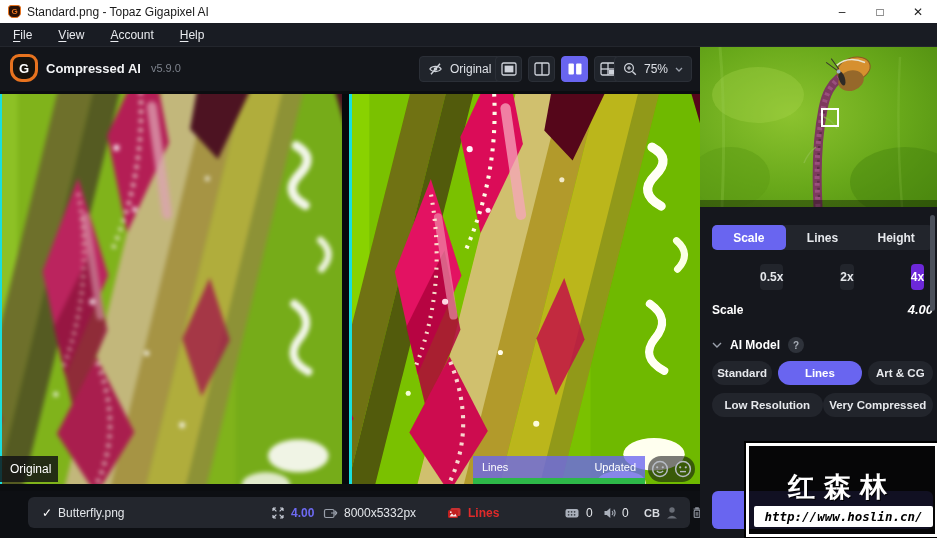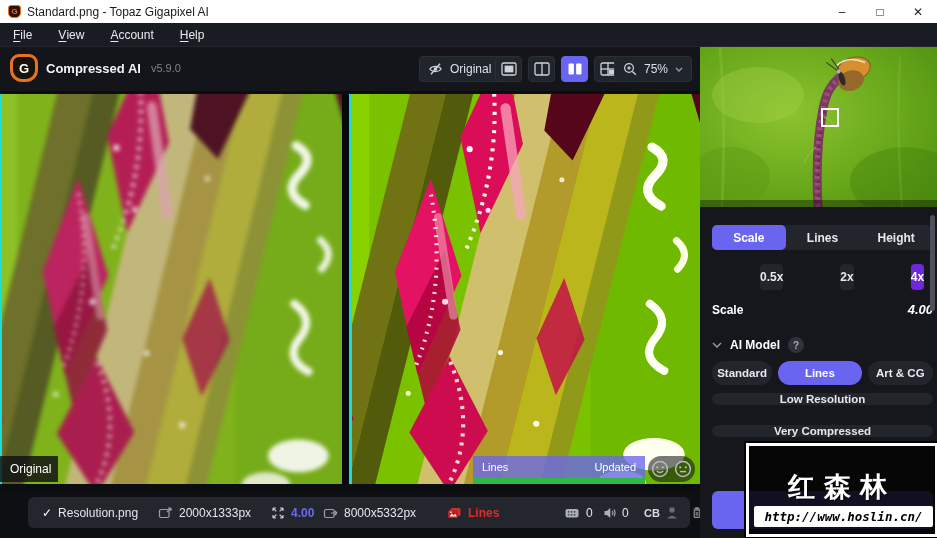--- a/index.html
+++ b/index.html
@@ -63,21 +63,21 @@
   .presets{top:217px;height:26px;display:flex;gap:9px;}
   .preset{flex:1;background:#22252c;border-radius:4px;display:flex;align-items:center;justify-content:center;color:#e6e8ec;font-size:12px;font-weight:600;margin-left:48px;}
   .preset.active{background:#6d28d9;color:#fff;}
   .scale-row{top:255px;display:flex;justify-content:space-between;align-items:center;color:#fff;}
   .scale-label{font-size:12px;font-weight:bold;}
   .scale-value{font-size:13px;font-weight:bold;font-style:italic;}
   .ai-header{top:290px;display:flex;align-items:center;gap:8px;color:#fff;}
   .ai-title{font-size:12px;font-weight:bold;text-align:center;}
   .help-circle{width:16px;height:16px;border-radius:50%;background:#2e323a;color:#a7adb6;font-size:10px;font-weight:bold;display:flex;align-items:center;justify-content:center;}
   .model-row1{top:314px;height:24px;display:flex;gap:6px;}
-  .model-row2{top:346px;height:24px;display:flex;gap:20px;flex-direction:column;}
+  .model-row2{top:346px;height:24px;display:flex;gap:0;}
   .model-btn{background:#22252c;border-radius:12px;display:flex;align-items:center;justify-content:center;color:#e6e8ec;font-size:11.5px;font-weight:600;}
   .model-btn.active{background:#6965f0;color:#fff;}
   .mb-standard{flex-basis:62px;flex-grow:0;}
   .mb-lines{flex-basis:86px;flex-grow:1;}
   .mb-artcg{flex-basis:55px;flex-grow:0;padding:0 6px;}
   .mb-half{flex:1;}
   .update-btn{top:404px;height:28px;background:#1c1f26;border-radius:4px;display:flex;align-items:center;justify-content:center;color:#8a8f98;font-size:12px;font-weight:600;}
   .save-btn{top:444px;height:38px;background:#6965f0;border-radius:6px;}
   .v-scrollbar{position:absolute;right:2px;top:168px;width:5px;height:96px;border-radius:3px;background:#4b505a;}
   
@@ -263,30 +263,21 @@
           </span>
         </div>
       </div>
 
       <div class="strip"></div>
 
       <div class="statusarea">
         <div class="statusbar">
           <span class="sb" style="left:14px">
             <span class="sb-check">✓</span>
-            <span>Resolution.png</span>
-          </span>
-          <span class="sb" style="left:130px">
-            <span>
-              <svg width="15" height="14" viewBox="0 0 15 14">
-                  <rect x="1.5" y="3.5" width="9.5" height="8" rx="1.5" fill="none" stroke="#9aa0ab" stroke-width="1.2"></rect>
-                  <path d="M9 6 L13 2 M13 2 h-3 M13 2 v3" stroke="#9aa0ab" stroke-width="1.2" fill="none"></path>
-                </svg>
-            </span>
-            <span>2000x1333px</span>
+            <span>Butterfly.png</span>
           </span>
           <span class="sb" style="left:243px">
             <span>
               <svg width="14" height="14" viewBox="0 0 14 14">
                   <path d="M2 2 L5.4 5.4 M2 2 h3 M2 2 v3 M12 2 L8.6 5.4 M12 2 h-3 M12 2 v3 M2 12 L5.4 8.6 M2 12 h3 M2 12 v-3 M12 12 L8.6 8.6 M12 12 h-3 M12 12 v-3" stroke="#c3c8d2" stroke-width="1.2" fill="none"></path>
                 </svg>
             </span>
             <span class="sb-blue">4.00</span>
           </span>
           <span class="sb" style="left:295px">

